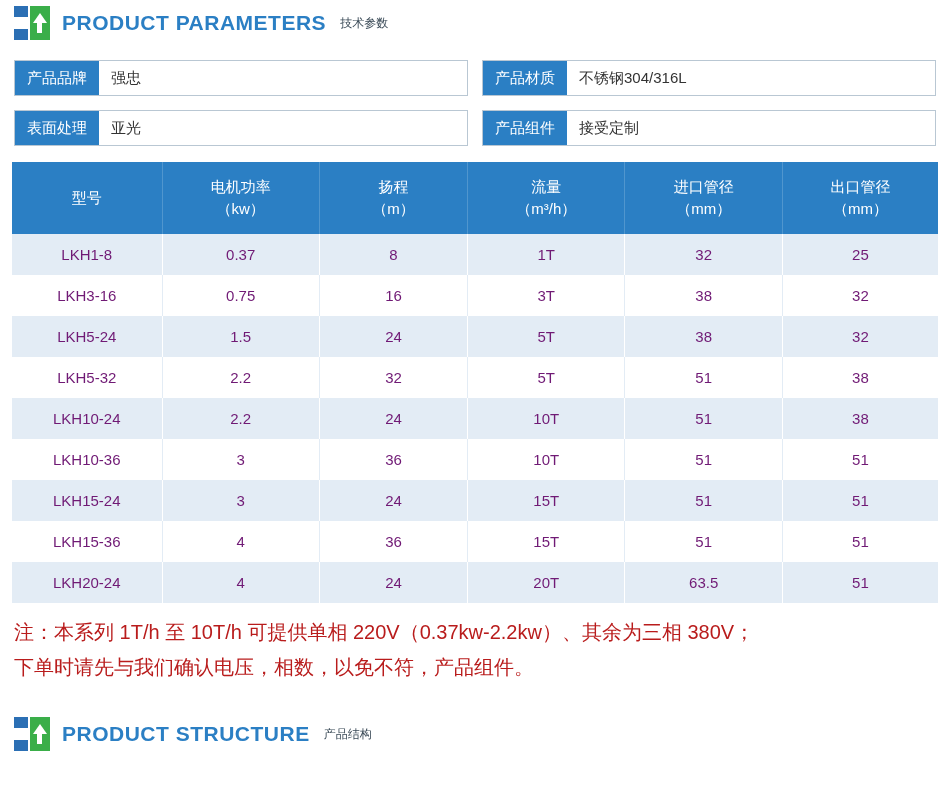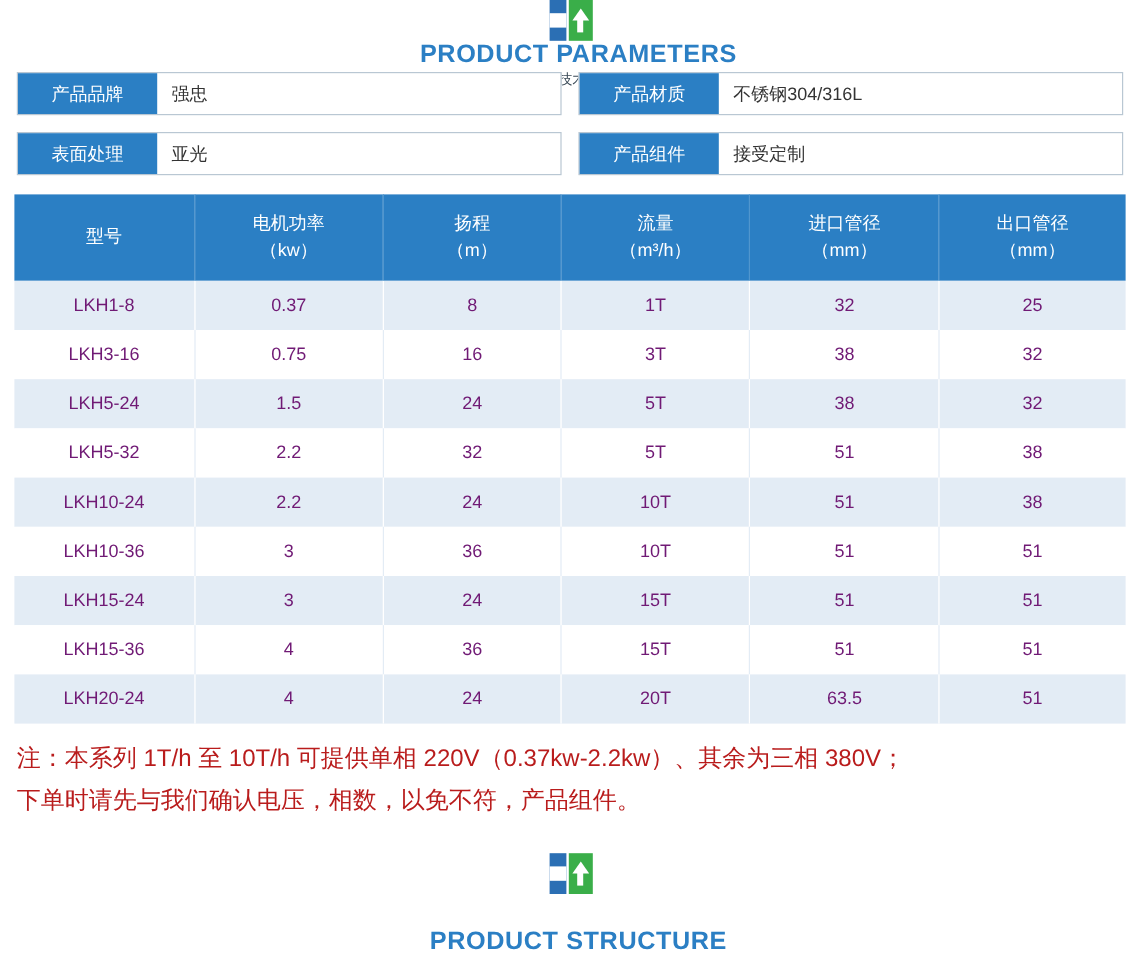--- a/index.html
+++ b/index.html
@@ -20,21 +20,20 @@
     height: 799px;
     box-sizing: border-box;
   }
 
   
   .section-head {
     display: flex;
     align-items: center;
     padding: 0 0 0 14px;
     height: 46px;
-    flex-direction: column;
   }
   .sec-logo {
     width: 36px;
     height: 34px;
     position: relative;
     flex: 0 0 auto;
     margin-right: 12px;
   }
   .sec-logo .lg-left {
     position: absolute;
@@ -97,21 +96,21 @@
     display: flex;
     border: 1px solid #b9c7d3;
     height: 36px;
     box-sizing: border-box;
     background: #ffffff;
   }
   .info-label {
     background: #2b7fc4;
     color: #ffffff;
     font-size: 15px;
-    padding: 0 28px;
+    padding: 0 12px;
     display: flex;
     align-items: center;
     justify-content: center;
     flex: 0 0 auto;
     height: 100%;
     box-sizing: border-box;
   }
   .info-value {
     flex: 1 1 auto;
     display: flex;
@@ -159,21 +158,20 @@
   .note {
     padding: 12px 17px 0 14px;
     font-size: 20px;
     color: #b91c1c;
     line-height: 1.75;
   }
 
   
   .bottom-sec {
     margin-top: 26px;
-    gap: 28px;
   }
 </style>
 </head>
 <body>
 
 <div class="page">
 
   <div class="section-head">
     <div class="sec-logo">
       <div class="lg-left"></div>

